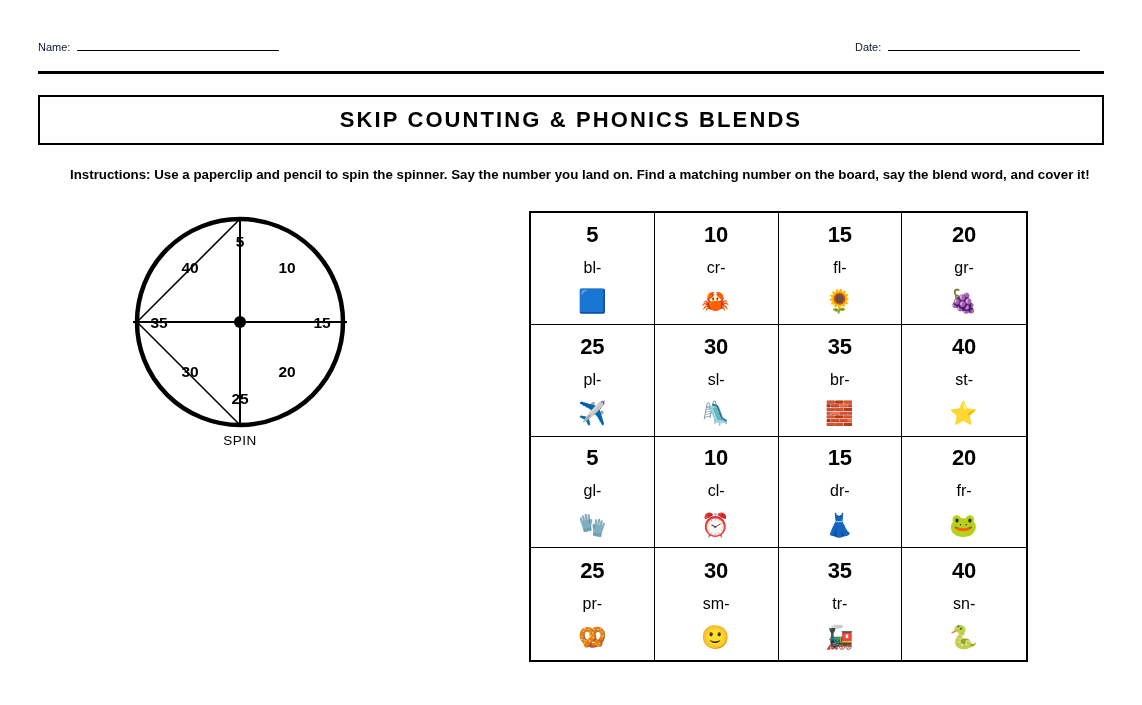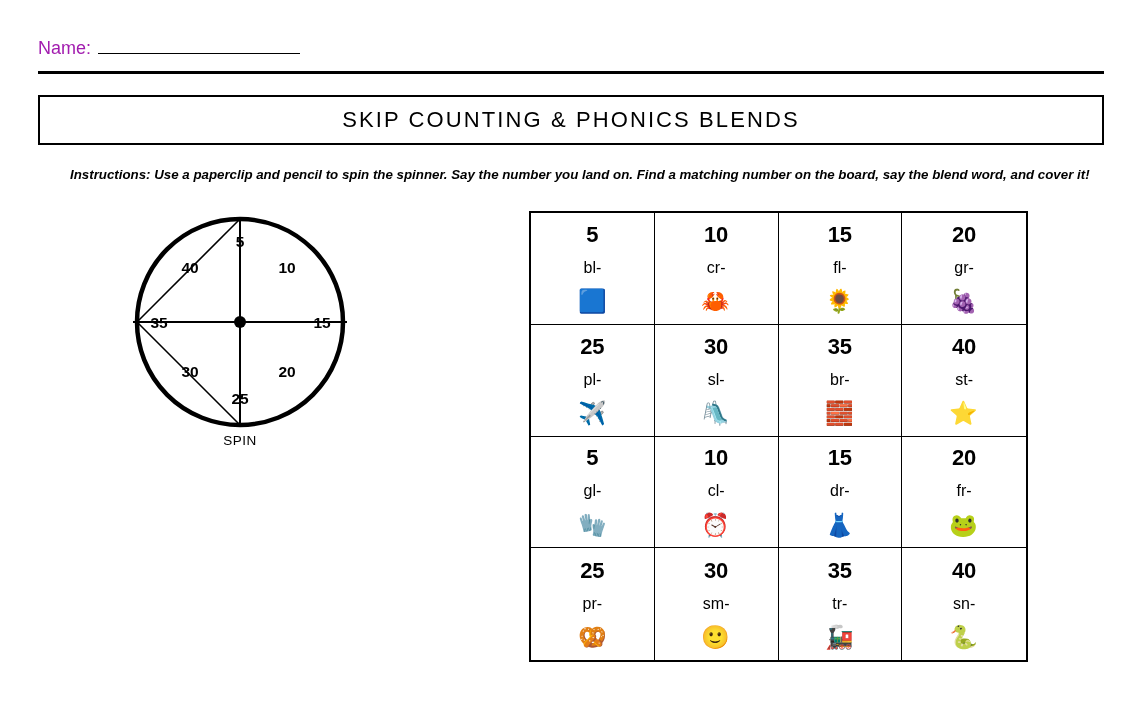--- a/index.html
+++ b/index.html
@@ -27,22 +27,22 @@
   }
   .field {
     position: absolute;
     display: flex;
     align-items: baseline;
     white-space: nowrap;
   }
   .field-name { left: 0; top: 0; }
   .field-date { left: 817px; top: 0; }
   .field-label {
-    font-size: 18px;
-    color: #a21caf;
+    font-size: 11px;
+    color: #0f172a;
   }
   .field-rule {
     display: inline-block;
     border-bottom: 1.4px solid #000;
     height: 12px;
     margin-left: 7px;
   }
   .rule-name { width: 202px; }
   .rule-date { width: 192px; }
 
@@ -64,33 +64,32 @@
     height: 50px;
     border: 2.5px solid #000;
     box-sizing: border-box;
     display: flex;
     align-items: center;
     justify-content: center;
     background: #ffffff;
   }
   .title-text {
     font-size: 22px;
-    font-weight: normal;
+    font-weight: bold;
     letter-spacing: 2.1px;
     text-align: center;
   }
 
   
   .instructions {
     position: absolute;
     left: 70px;
     top: 167px;
     width: 1020px;
     font-size: 13.3px;
-    font-style: italic;
     font-weight: bold;
     white-space: nowrap;
   }
 
   
   .spinner-area {
     position: absolute;
     left: 120px;
     top: 205px;
     width: 240px;
@@ -165,20 +164,24 @@
     justify-content: center;
   }
 </style>
 </head>
 <body>
 
 <div class="header-row">
   <div class="field field-name">
     <span class="field-label">Name:</span>
     <span class="field-rule rule-name"></span>
+  </div>
+  <div class="field field-date">
+    <span class="field-label">Date:</span>
+    <span class="field-rule rule-date"></span>
   </div>
 </div>
 <div class="header-divider"></div>
 
 <div class="title-banner">
   <div class="title-text">SKIP COUNTING &amp; PHONICS BLENDS</div>
 </div>
 
 <div class="instructions">Instructions: Use a paperclip and pencil to spin the spinner. Say the number you land on. Find a matching number on the board, say the blend word, and cover it!</div>
 

